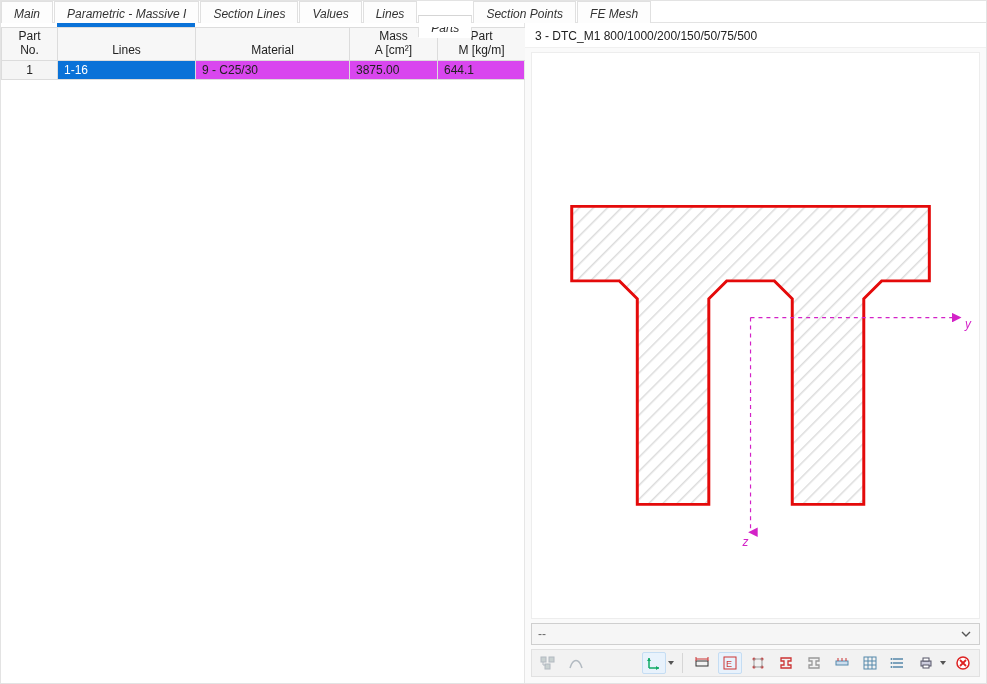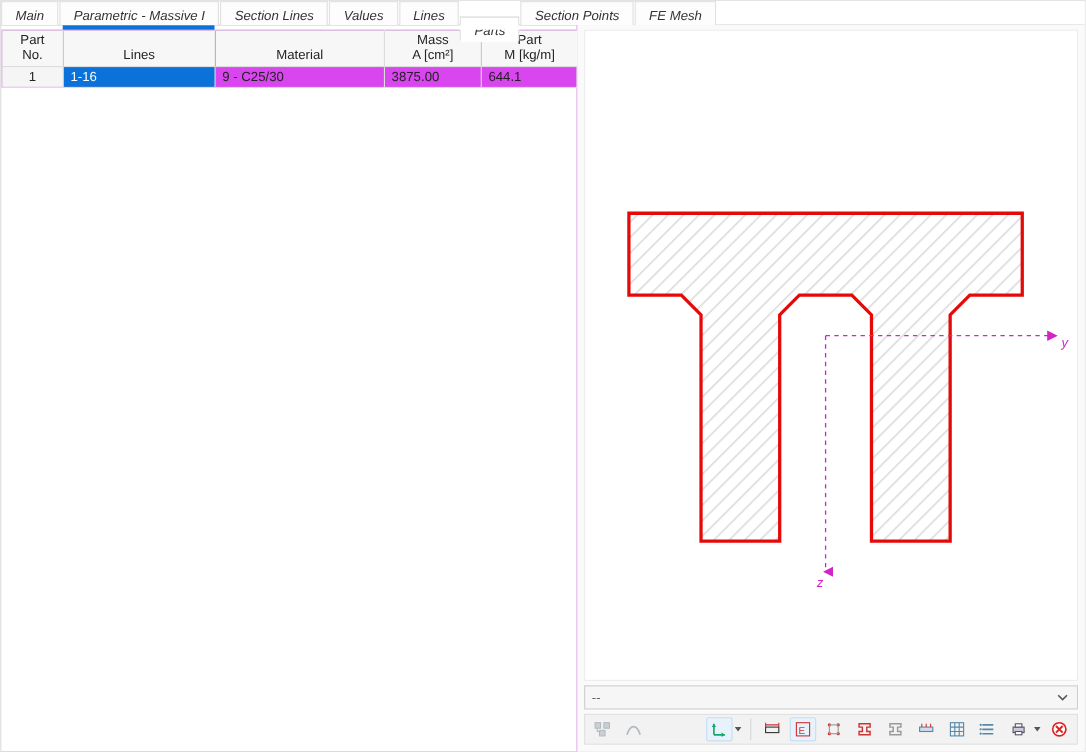--- a/index.html
+++ b/index.html
@@ -238,20 +238,21 @@
             <td>9 - C25/30</td>
             <td class="num">3875.00</td>
             <td class="num">644.1</td>
           </tr>
         </tbody>
       </table>
       <div class="left-body"></div>
     </div>
 
     <div class="right">
+      <div class="right-title">3 - DTC_M1 800/1000/200/150/50/75/500</div>
 
       <div class="canvas-wrap">
         <svg class="section" viewBox="0 0 450 560">
           <defs>
             <pattern id="hatch" patternUnits="userSpaceOnUse" width="10" height="10" patternTransform="rotate(45)">
               <rect width="10" height="10" fill="#fff"></rect>
               <line x1="0" y1="0" x2="0" y2="10" stroke="#dcdcdc" stroke-width="3"></line>
             </pattern>
             <marker id="arrY" markerWidth="8" markerHeight="8" refX="6" refY="4" orient="auto">
               <path d="M0,0 L8,4 L0,8 Z" fill="#d322c7"></path>

